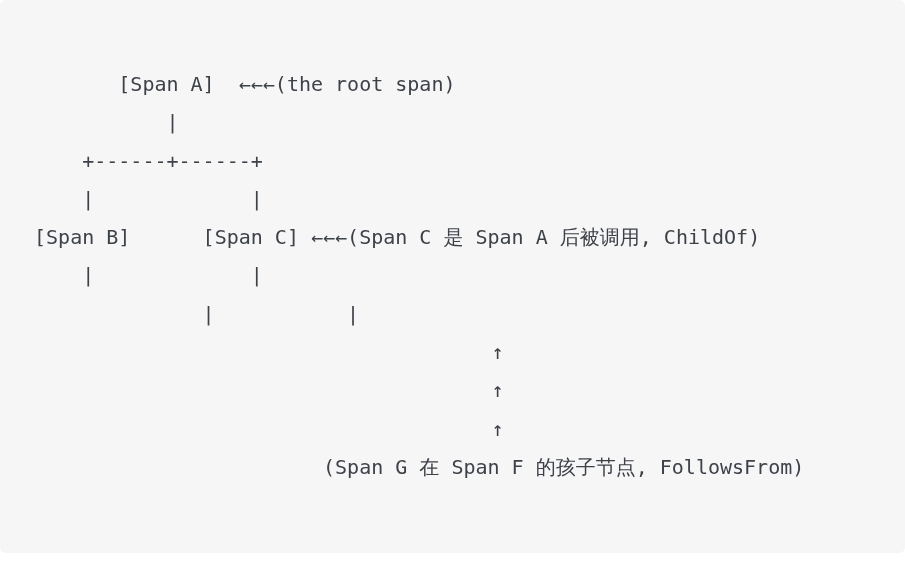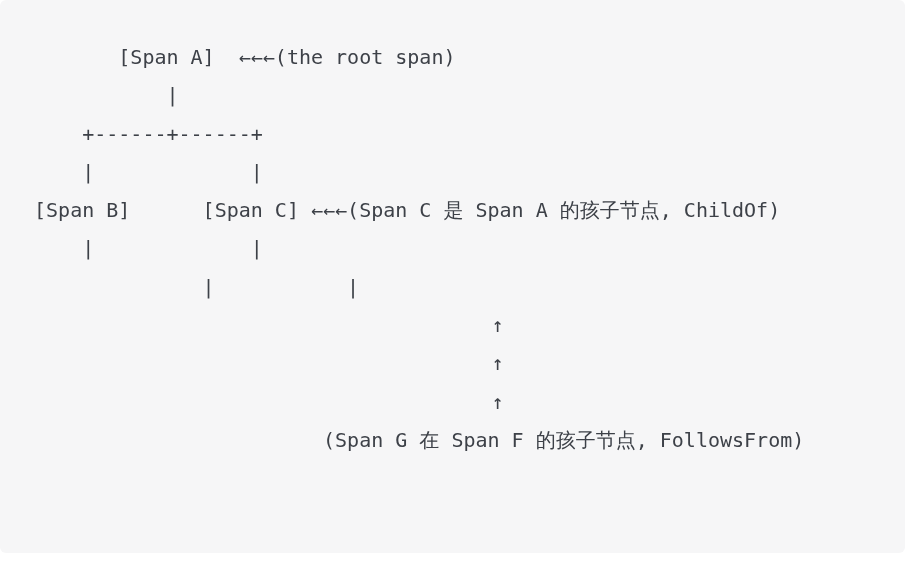--- a/index.html
+++ b/index.html
@@ -9,41 +9,41 @@
     width: 905px;
     height: 567px;
     overflow: hidden;
   }
   .code-block {
     box-sizing: border-box;
     width: 905px;
     height: 553px;
     background: #f6f6f7;
     border-radius: 6px;
-    padding: 38px 8px 0 22px;
+    padding: 65px 8px 0 22px;
     overflow: hidden;
   }
   .diagram-line {
     font-family: "DejaVu Sans Mono", "Liberation Mono", monospace;
     font-size: 20px;
     line-height: 38.3px;
     height: 38.3px;
     color: #3d4148;
     white-space: pre;
     letter-spacing: 0;
   }
 </style>
 </head>
 <body>
 
 <div class="code-block">
   <div class="diagram-line">        [Span A]  ←←←(the root span)</div>
   <div class="diagram-line">            |</div>
   <div class="diagram-line">     +------+------+</div>
   <div class="diagram-line">     |             |</div>
-  <div class="diagram-line"> [Span B]      [Span C] ←←←(Span C 是 Span A 的孩子节点, ChildOf)</div>
+  <div class="diagram-line"> [Span B]      [Span C] ←←←(Span C 是 Span A 后被调用, ChildOf)</div>
   <div class="diagram-line">     |             |</div>
   <div class="diagram-line">               |           |</div>
   <div class="diagram-line">                                       ↑</div>
   <div class="diagram-line">                                       ↑</div>
   <div class="diagram-line">                                       ↑</div>
   <div class="diagram-line">                         (Span G 在 Span F 的孩子节点, FollowsFrom)</div>
 </div>
 
 </body></html>

